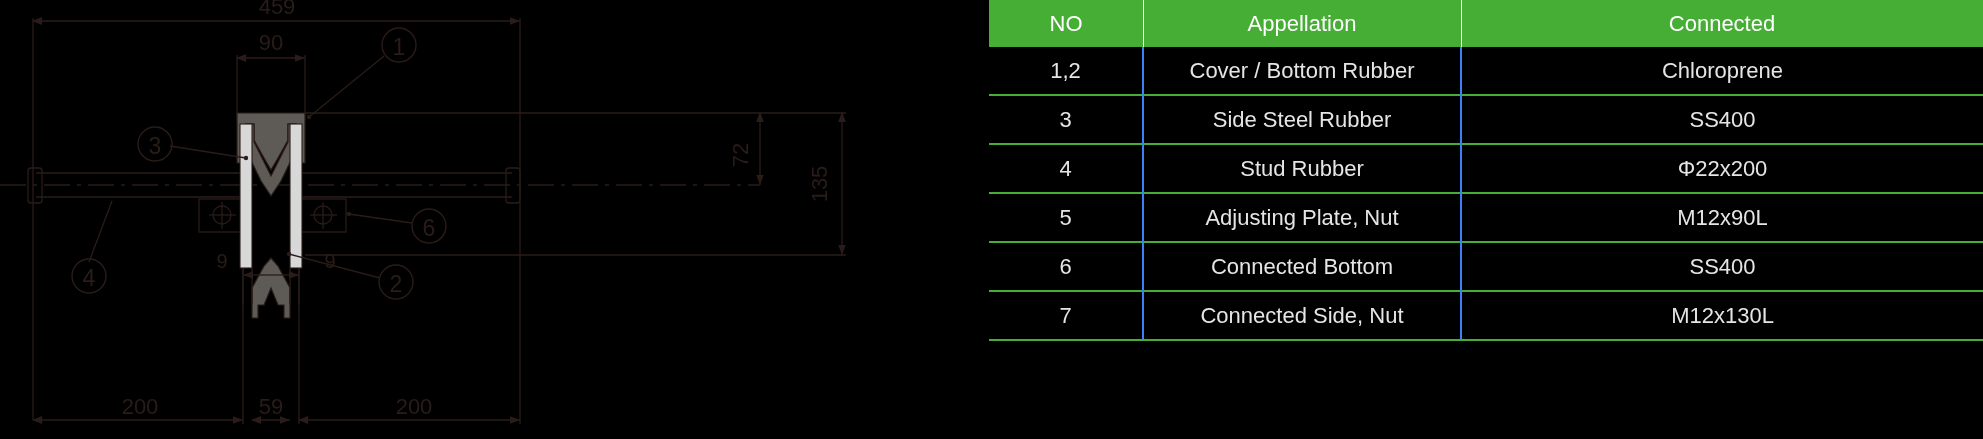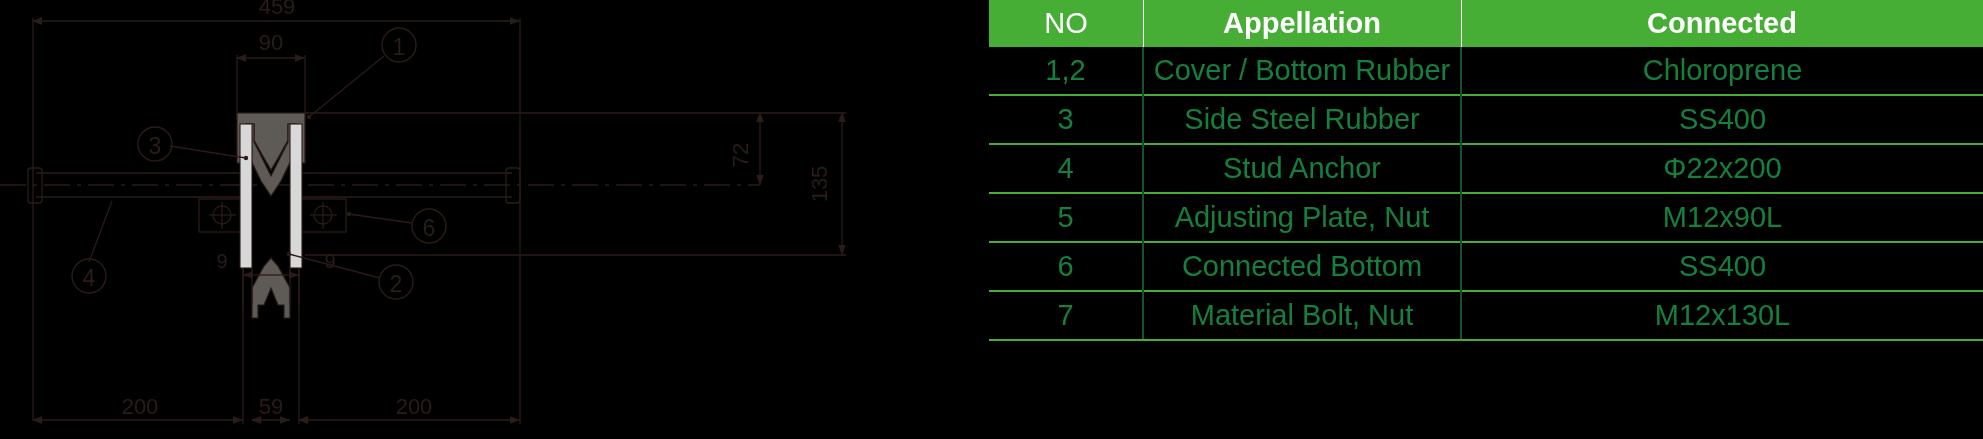--- a/index.html
+++ b/index.html
@@ -11,34 +11,34 @@
   #drawing svg{display:block;}
 
   
   #bom{position:absolute;left:989px;top:0;width:994px;height:439px;}
   table.bom{border-collapse:collapse;width:994px;table-layout:fixed;}
   table.bom col.c-no{width:154px;}
   table.bom col.c-app{width:318px;}
   table.bom col.c-mat{width:522px;}
   table.bom thead th{
     background:#46ae35;color:#ffffff;font-weight:400;
-    font-size:29px;height:47px;line-height:47px;padding:0;
+    font-size:22px;height:47px;line-height:47px;padding:0;
     text-align:center;border:0;
   }
-  table.bom thead th.sep{box-shadow:inset 1px 0 0 #ffffff;font-weight:bold;}
+  table.bom thead th.sep{box-shadow:inset 1px 0 0 #ffffff;}
   table.bom tbody td{
-    background:#000000;color:#15803d;font-weight:400;
-    font-size:29px;height:47px;line-height:47px;padding:0;
+    background:#000000;color:#e5e5e5;font-weight:400;
+    font-size:22px;height:47px;line-height:47px;padding:0;
     text-align:center;
     border-top:2px solid #46ae35;
     border-bottom:0;
     margin-top:21px;
   }
   table.bom tbody tr:first-child td{border-top:0;}
-  table.bom tbody td.sep{border-left:2px solid #14532d;border-radius:11px;}
+  table.bom tbody td.sep{border-left:2px solid #3b82f6;border-radius:11px;}
   table.bom tbody tr:last-child td{border-bottom:2px solid #46ae35;}
 </style>
 </head>
 <body>
 
 <div id="root">
 
   <div id="drawing">
     <svg width="989" height="439" viewBox="0 0 989 439">
       <defs>
@@ -200,35 +200,35 @@
           <td class="sep">Cover / Bottom Rubber</td>
           <td class="sep">Chloroprene</td>
         </tr>
         <tr>
           <td>3</td>
           <td class="sep">Side Steel Rubber</td>
           <td class="sep">SS400</td>
         </tr>
         <tr>
           <td>4</td>
-          <td class="sep">Stud Anchor</td>
+          <td class="sep">Stud Rubber</td>
           <td class="sep">Φ22x200</td>
         </tr>
         <tr>
           <td>5</td>
           <td class="sep">Adjusting Plate, Nut</td>
           <td class="sep">M12x90L</td>
         </tr>
         <tr>
           <td>6</td>
           <td class="sep">Connected Bottom</td>
           <td class="sep">SS400</td>
         </tr>
         <tr>
           <td>7</td>
-          <td class="sep">Material Bolt, Nut</td>
+          <td class="sep">Connected Side, Nut</td>
           <td class="sep">M12x130L</td>
         </tr>
       </tbody>
     </table>
   </div>
 
 </div>
 
 </body></html>

